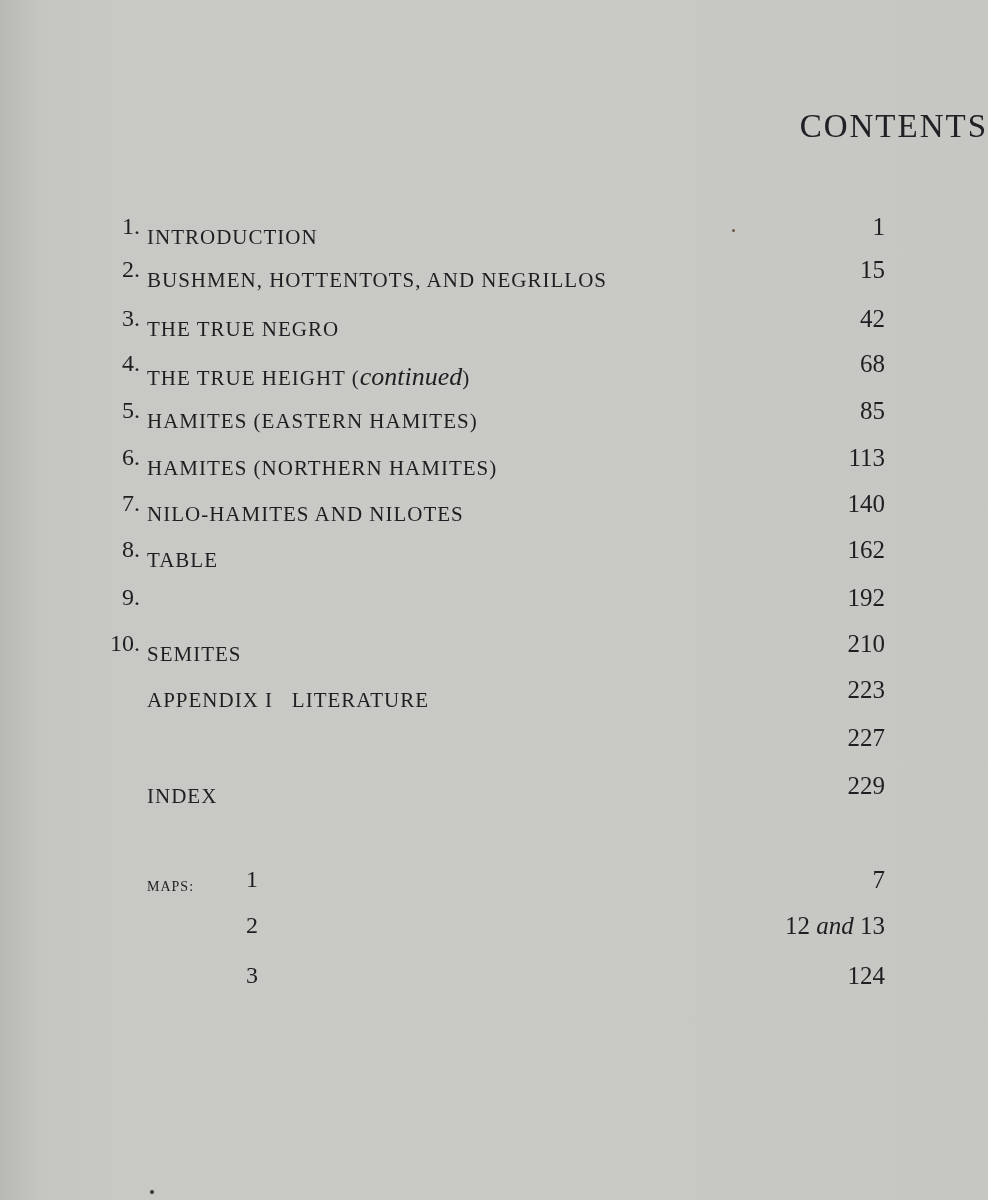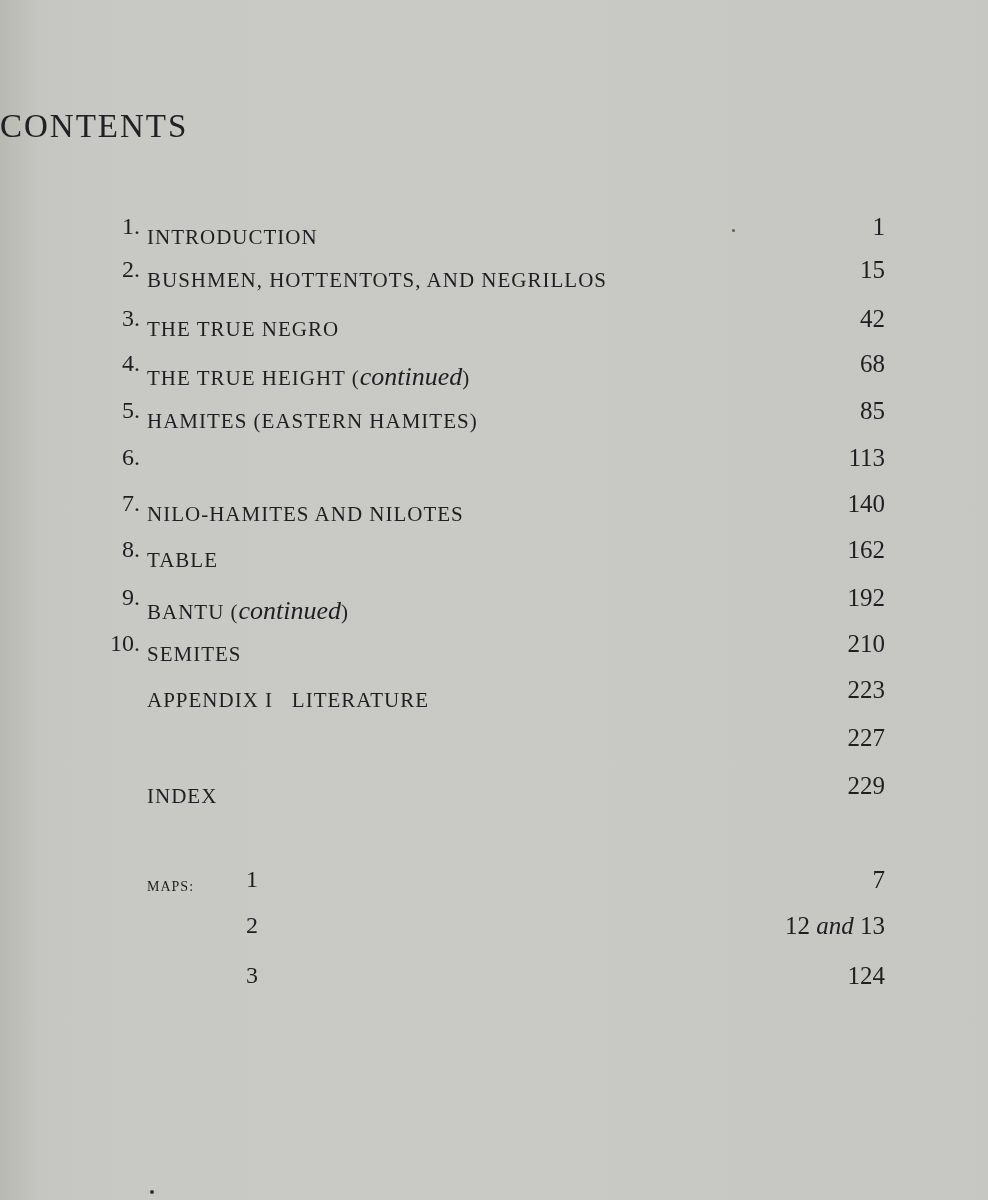--- a/index.html
+++ b/index.html
@@ -5,21 +5,21 @@
   html, body { margin:0; padding:0; }
   body {
     width:988px; height:1200px; overflow:hidden;
     background: linear-gradient(90deg, #b9b9b3 0px, #c5c6c1 40px, #c8c9c4 120px, #c9cac5 500px, #c6c7c2 988px);
     font-family: "Liberation Serif", "DejaVu Serif", serif;
     color:#1e1f22;
     position:relative;
   }
   .page { position:absolute; left:0; top:0; width:988px; height:1200px; }
   .title {
-    position:absolute; top:108px; left:0; width:988px; text-align:left;
+    position:absolute; top:108px; left:0; width:988px; text-align:right;
     font-size:33px; letter-spacing:2px; color:#202124;
   }
   .row { position:absolute; left:0; width:988px; height:40px; }
   .num {
     position:absolute; right:848px; top:0; font-size:24px; text-align:right; white-space:nowrap;
   }
   .label {
     position:absolute; left:147px; top:12px; font-size:21px; letter-spacing:1px; white-space:nowrap;
   }
   .label i { font-size:26px; letter-spacing:0; }
@@ -56,35 +56,35 @@
     <span class="label"><span>THE TRUE HEIGHT (</span><i>continued</i><span>)</span></span>
     <span class="page-num">68</span>
   </div>
   <div class="row" style="top:397px">
     <span class="num">5.</span>
     <span class="label">HAMITES (EASTERN HAMITES)</span>
     <span class="page-num">85</span>
   </div>
   <div class="row" style="top:444px">
     <span class="num">6.</span>
+    <span class="label">HAMITES (NORTHERN HAMITES)</span>
     <span class="page-num">113</span>
   </div>
   <div class="row" style="top:490px">
     <span class="num">7.</span>
     <span class="label">NILO-HAMITES AND NILOTES</span>
     <span class="page-num">140</span>
   </div>
   <div class="row" style="top:536px">
     <span class="num">8.</span>
     <span class="label">TABLE</span>
     <span class="page-num">162</span>
   </div>
   <div class="row" style="top:584px">
     <span class="num">9.</span>
-    <span class="label"><span>BANTU (</span><i>continued</i><span>)</span></span>
     <span class="page-num">192</span>
   </div>
   <div class="row" style="top:630px">
     <span class="num">10.</span>
     <span class="label">SEMITES</span>
     <span class="page-num">210</span>
   </div>
   <div class="row" style="top:676px">
     <span class="label" style="white-space:pre">APPENDIX I   LITERATURE</span>
     <span class="page-num">223</span>

